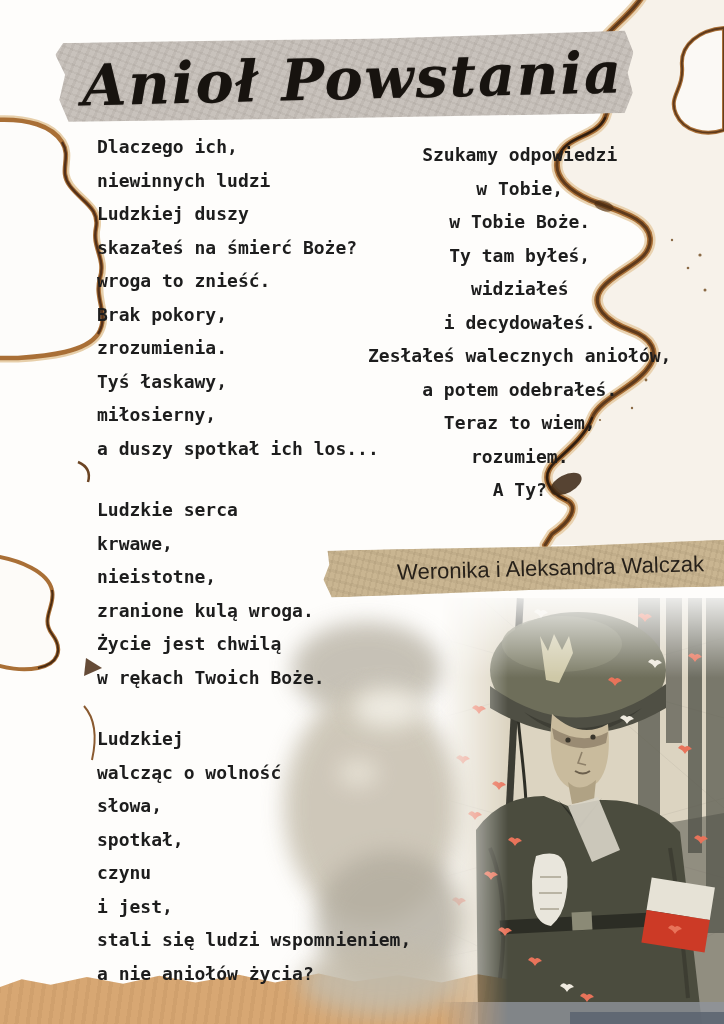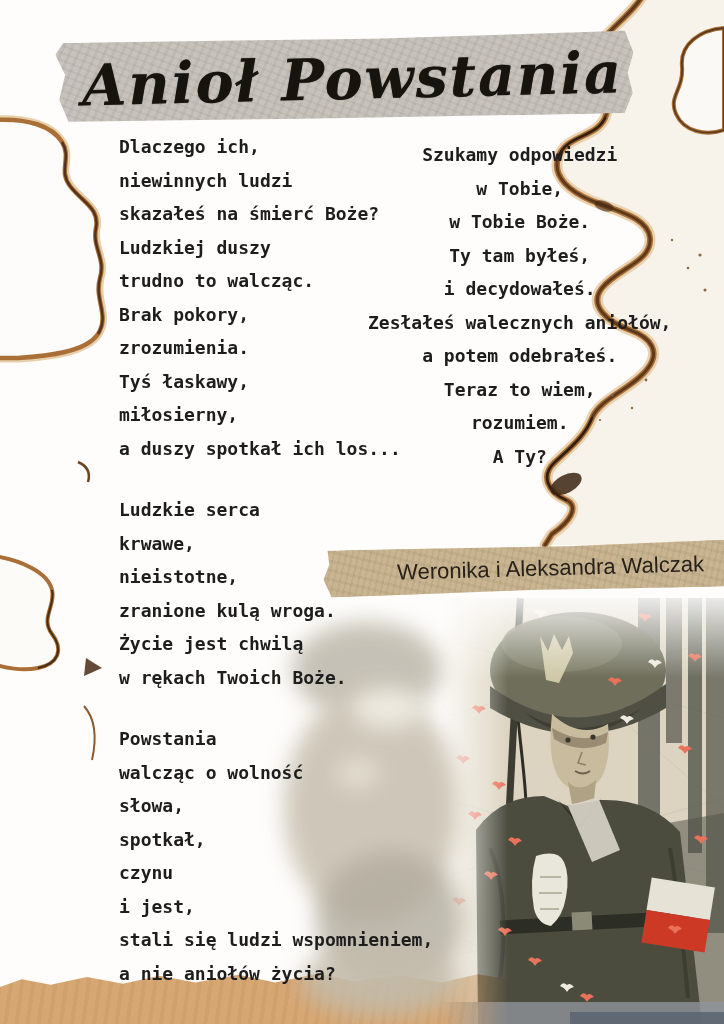--- a/index.html
+++ b/index.html
@@ -27,21 +27,21 @@
     padding-left:26px;white-space:nowrap;
     text-shadow:0 0 1px rgba(20,15,10,.6);
   }
 
   
   .poem-col{
     position:absolute;z-index:7;
     font-family:"DejaVu Sans Mono",monospace;font-weight:700;
     font-size:18px;color:#1d1d1d;
   }
-  .poem-left{left:97px;top:130px;margin-left:22px;}
+  .poem-left{left:97px;top:130px;}
   .poem-right{left:368px;top:138px;text-align:center;}
   .poem-line{height:33.5px;line-height:33.5px;white-space:pre;}
   .poem-line.gap{height:28px;}
 
   
   .author-tape{
     position:absolute;left:322px;top:545px;width:412px;height:47px;
     background:#c9b591;
     background-image:
       repeating-linear-gradient(105deg, rgba(120,100,70,.10) 0 2px, rgba(0,0,0,0) 2px 6px),
@@ -257,50 +257,51 @@
     <div class="fade-top"></div>
   </div>
 
   <div class="title-tape">
     <span class="title-text">Anioł Powstania</span>
   </div>
 
   <div class="poem-col poem-left">
       <div class="poem-line">Dlaczego ich,</div>
       <div class="poem-line">niewinnych ludzi</div>
+      <div class="poem-line">Ludzkiej duszy</div>
       <div class="poem-line">skazałeś na śmierć Boże?</div>
-      <div class="poem-line">Ludzkiej duszy</div>
-      <div class="poem-line">trudno to walcząc.</div>
+      <div class="poem-line">wroga to znieść.</div>
       <div class="poem-line">Brak pokory,</div>
       <div class="poem-line">zrozumienia.</div>
       <div class="poem-line">Tyś łaskawy,</div>
       <div class="poem-line">miłosierny,</div>
       <div class="poem-line">a duszy spotkał ich los...</div>
       <div class="poem-line gap"></div>
       <div class="poem-line">Ludzkie serca</div>
       <div class="poem-line">krwawe,</div>
       <div class="poem-line">nieistotne,</div>
       <div class="poem-line">zranione kulą wroga.</div>
       <div class="poem-line">Życie jest chwilą</div>
       <div class="poem-line">w rękach Twoich Boże.</div>
       <div class="poem-line gap"></div>
-      <div class="poem-line">Powstania</div>
+      <div class="poem-line">Ludzkiej</div>
       <div class="poem-line">walcząc o wolność</div>
       <div class="poem-line">słowa,</div>
       <div class="poem-line">spotkał,</div>
       <div class="poem-line">czynu</div>
       <div class="poem-line">i jest,</div>
       <div class="poem-line">stali się ludzi wspomnieniem,</div>
       <div class="poem-line">a nie aniołów życia?</div>
     </div>
   <div class="poem-col poem-right">
       <div class="poem-line">Szukamy odpowiedzi</div>
       <div class="poem-line">w Tobie,</div>
       <div class="poem-line">w Tobie Boże.</div>
       <div class="poem-line">Ty tam byłeś,</div>
+      <div class="poem-line">widziałeś</div>
       <div class="poem-line">i decydowałeś.</div>
       <div class="poem-line">Zesłałeś walecznych aniołów,</div>
       <div class="poem-line">a potem odebrałeś.</div>
       <div class="poem-line">Teraz to wiem,</div>
       <div class="poem-line">rozumiem.</div>
       <div class="poem-line">A Ty?</div>
     </div>
 
   <div class="author-tape">
     <span class="author-text">Weronika i Aleksandra Walczak</span>

